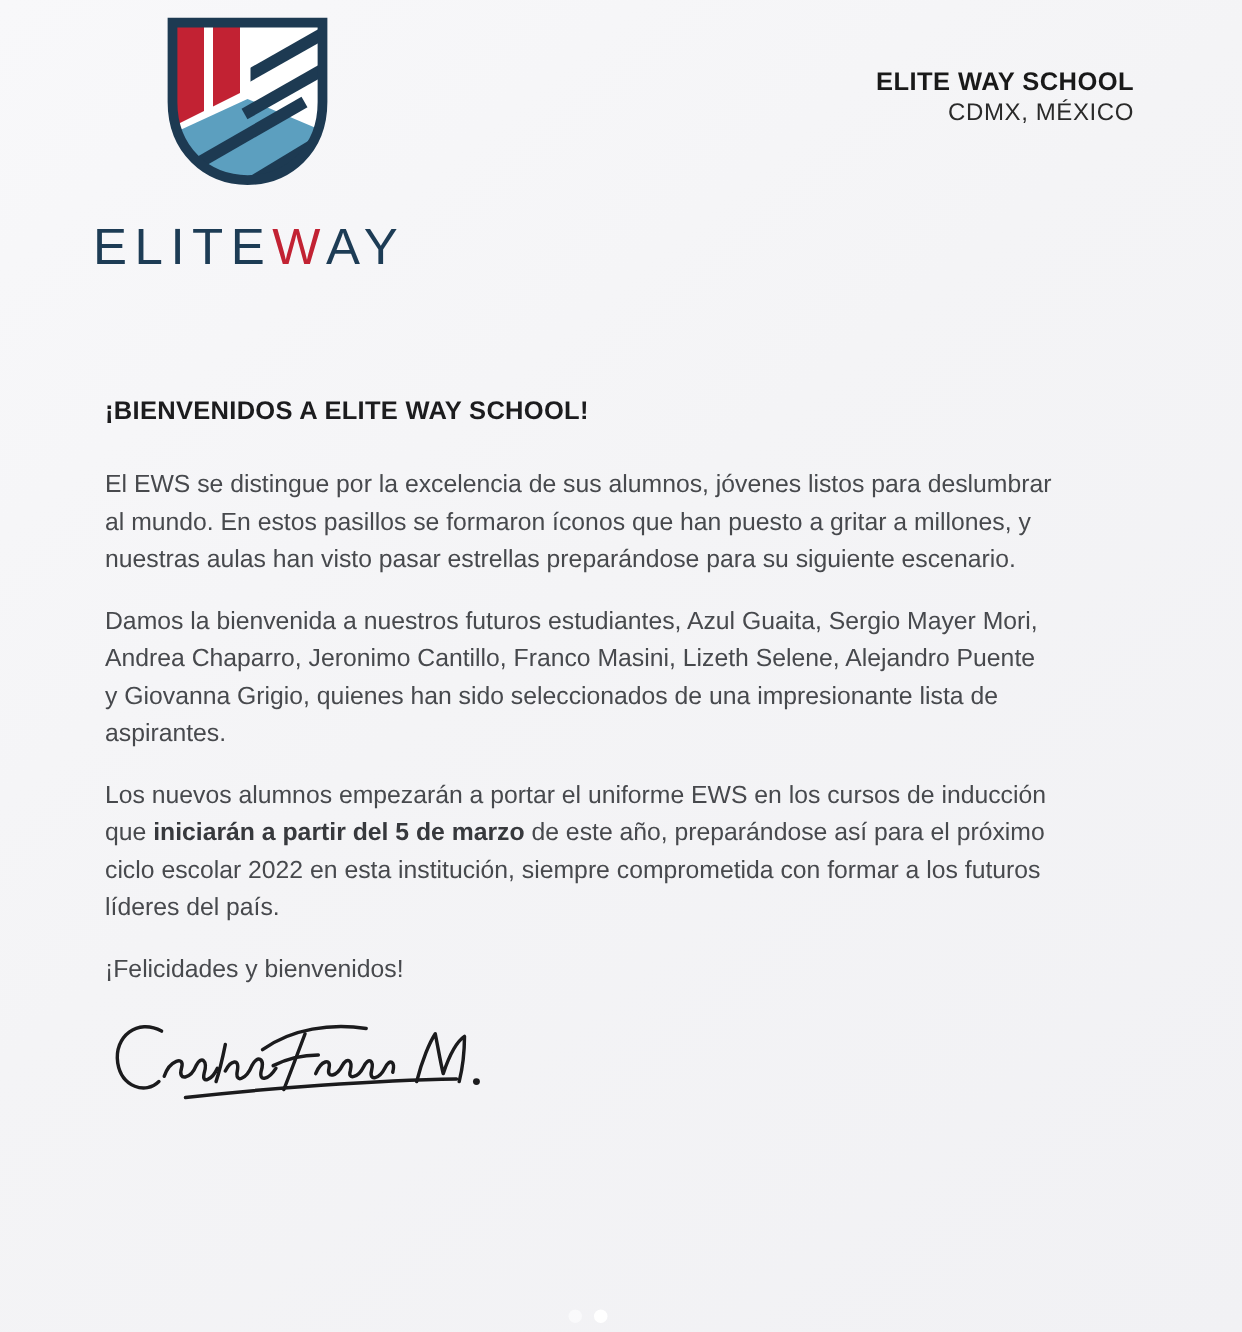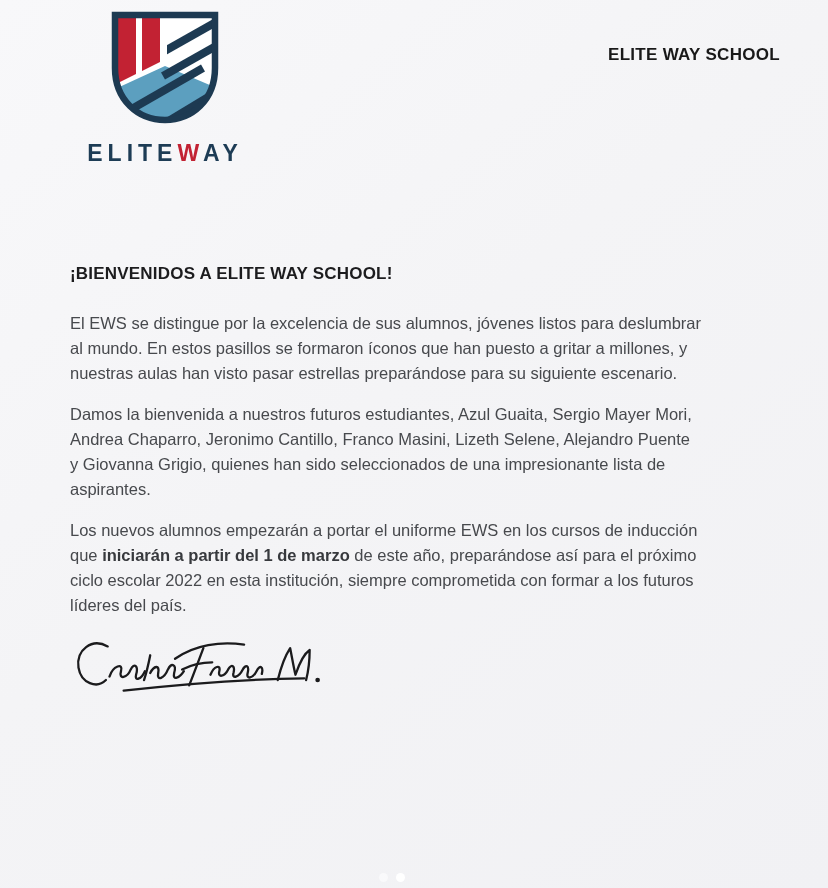--- a/index.html
+++ b/index.html
@@ -16,33 +16,33 @@
     background: linear-gradient(140deg, #f8f8fa 0%, #f4f4f6 45%, #f1f1f4 100%);
   }
 
   
   .logo-block {
     position: absolute; top: 8px; left: 62px;
     width: 206px; text-align: center;
   }
   .shield { display: block; margin: 0 auto; }
   .wordmark {
-    margin-top: 12px;
-    font-weight: bold;
-    font-size: 23px;
+    margin-top: 24px;
+    font-weight: normal;
+    font-size: 34px;
     line-height: 30px;
     letter-spacing: 5px;
     color: #1d3c55;
     white-space: nowrap;
   }
   .wordmark .w-red { color: #c22233; }
 
   
   .letterhead {
-    position: absolute; top: 44px; right: 48px;
+    position: absolute; top: 44px; right: 72px;
     text-align: right; color: #191919;
   }
   .letterhead-name {
     font-weight: bold; font-size: 17px; line-height: 21px; letter-spacing: 0.3px;
   }
   .letterhead-loc {
     font-size: 16px; line-height: 21px; letter-spacing: 0.4px; color: #2a2a2a;
   }
 
   
@@ -106,37 +106,39 @@
       </g>
       <path d="M 10,7 H 110 V 60 C 110,92 87,112 60,112 C 33,112 10,92 10,60 Z" fill="none" stroke="#1d3a52" stroke-width="6.5"></path>
     </svg>
     <div class="wordmark">
       <div><span>ELITE</span><span class="w-red">W</span><span>AY</span></div>
     </div>
   </div>
 
   <div class="letterhead">
     <div class="letterhead-name">ELITE WAY SCHOOL</div>
+    <div class="letterhead-loc">CDMX, MÉXICO</div>
   </div>
 
   <div class="letter">
     <h1>¡BIENVENIDOS A ELITE WAY SCHOOL!</h1>
 
     <p>El EWS se distingue por la excelencia de sus alumnos, jóvenes listos para deslumbrar
 al mundo. En estos pasillos se formaron íconos que han puesto a gritar a millones, y
 nuestras aulas han visto pasar estrellas preparándose para su siguiente escenario.</p>
     <p>Damos la bienvenida a nuestros futuros estudiantes, Azul Guaita, Sergio Mayer Mori,
 Andrea Chaparro, Jeronimo Cantillo, Franco Masini, Lizeth Selene, Alejandro Puente
 y Giovanna Grigio, quienes han sido seleccionados de una impresionante lista de
 aspirantes.</p>
     <p><span>Los nuevos alumnos empezarán a portar el uniforme EWS en los cursos de inducción
-que </span><strong>iniciarán a partir del 1 de marzo</strong><span> de este año, preparándose así para el próximo
+que </span><strong>iniciarán a partir del 5 de marzo</strong><span> de este año, preparándose así para el próximo
 ciclo escolar 2022 en esta institución, siempre comprometida con formar a los futuros
 líderes del país.</span></p>
 
+    <p class="congrats">¡Felicidades y bienvenidos!</p>
 
     <div class="signature-wrap">
       <span class="sr-only">Celina Ferrer M.</span>
       <svg width="285" height="62" viewBox="0 0 285 70" aria-hidden="true">
         <g fill="none" stroke="#1b1b1d" stroke-width="2.6" stroke-linecap="round" stroke-linejoin="round">
           <path d="M 40,14 C 22,4 4,18 7,38 C 10,56 28,62 38,52"></path>
           <path d="M 42,48 C 46,36 58,32 55,42 C 52,52 62,50 66,40 C 70,32 75,36 72,46 C 70,54 78,51 82,42"></path>
           <path d="M 88,24 C 86,34 83,46 81,52"></path>
           <path d="M 88,44 C 92,36 99,34 97,44 C 95,54 104,50 108,40 C 112,32 118,34 115,44 C 113,53 121,50 126,42"></path>
           <path d="M 116,28 C 138,12 168,8 194,12"></path>

